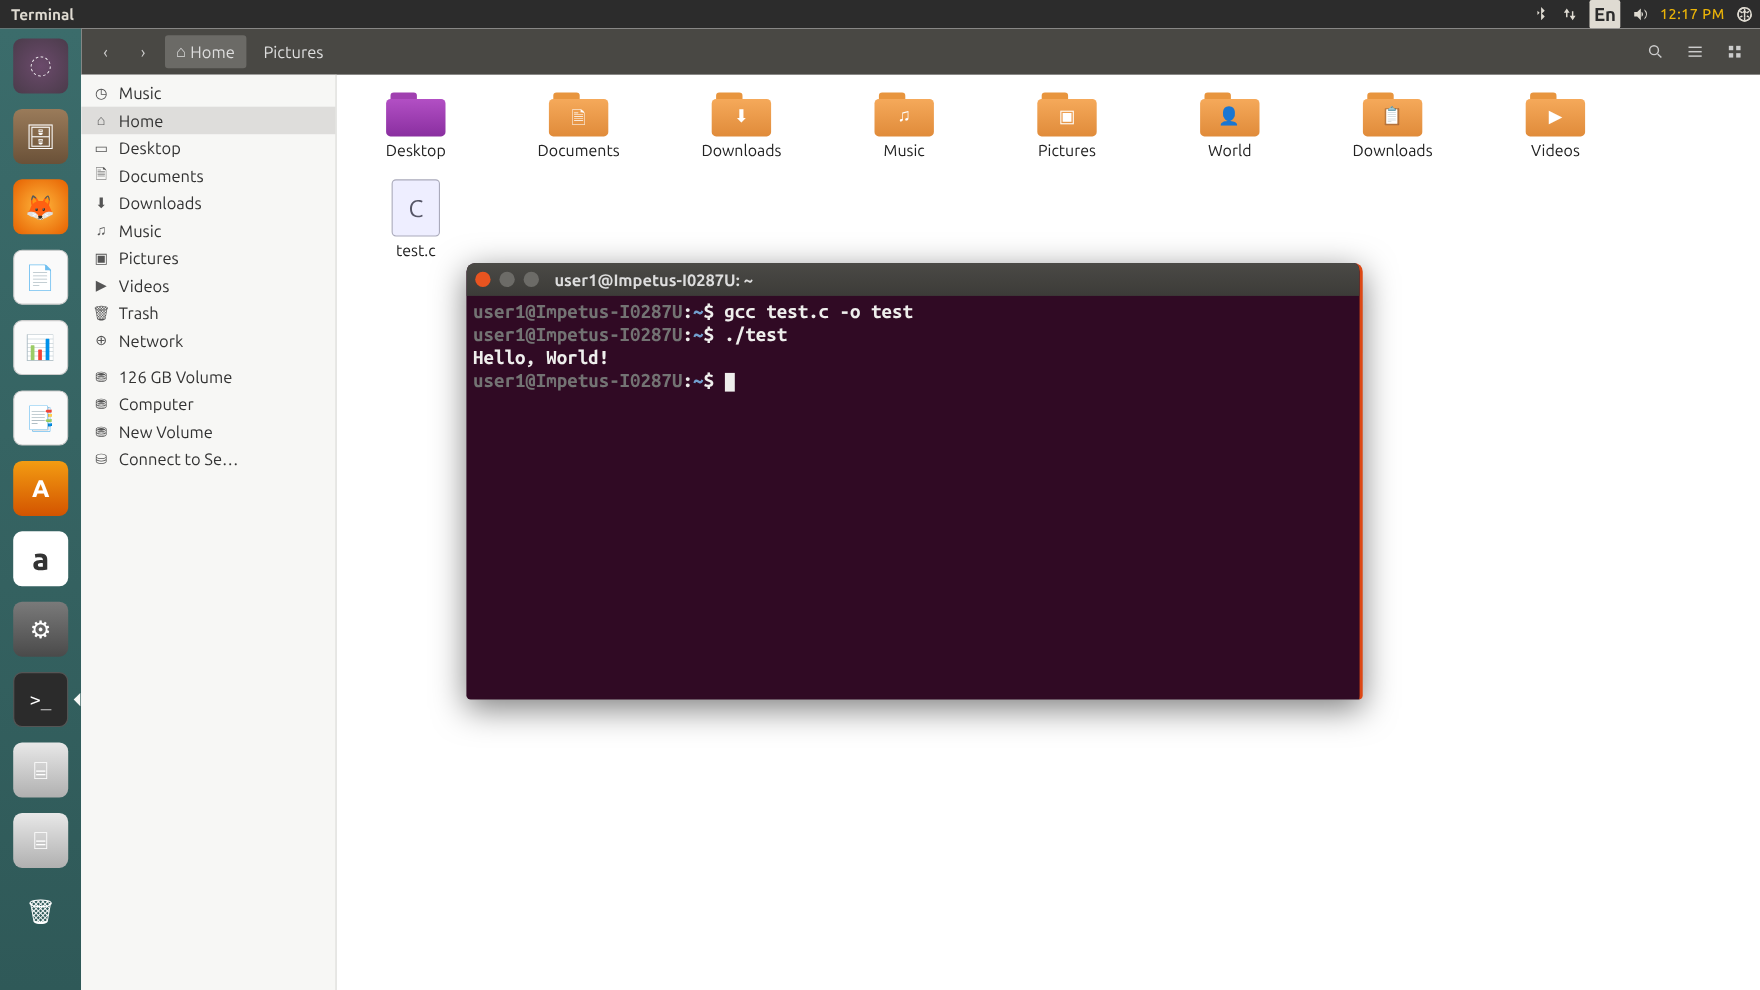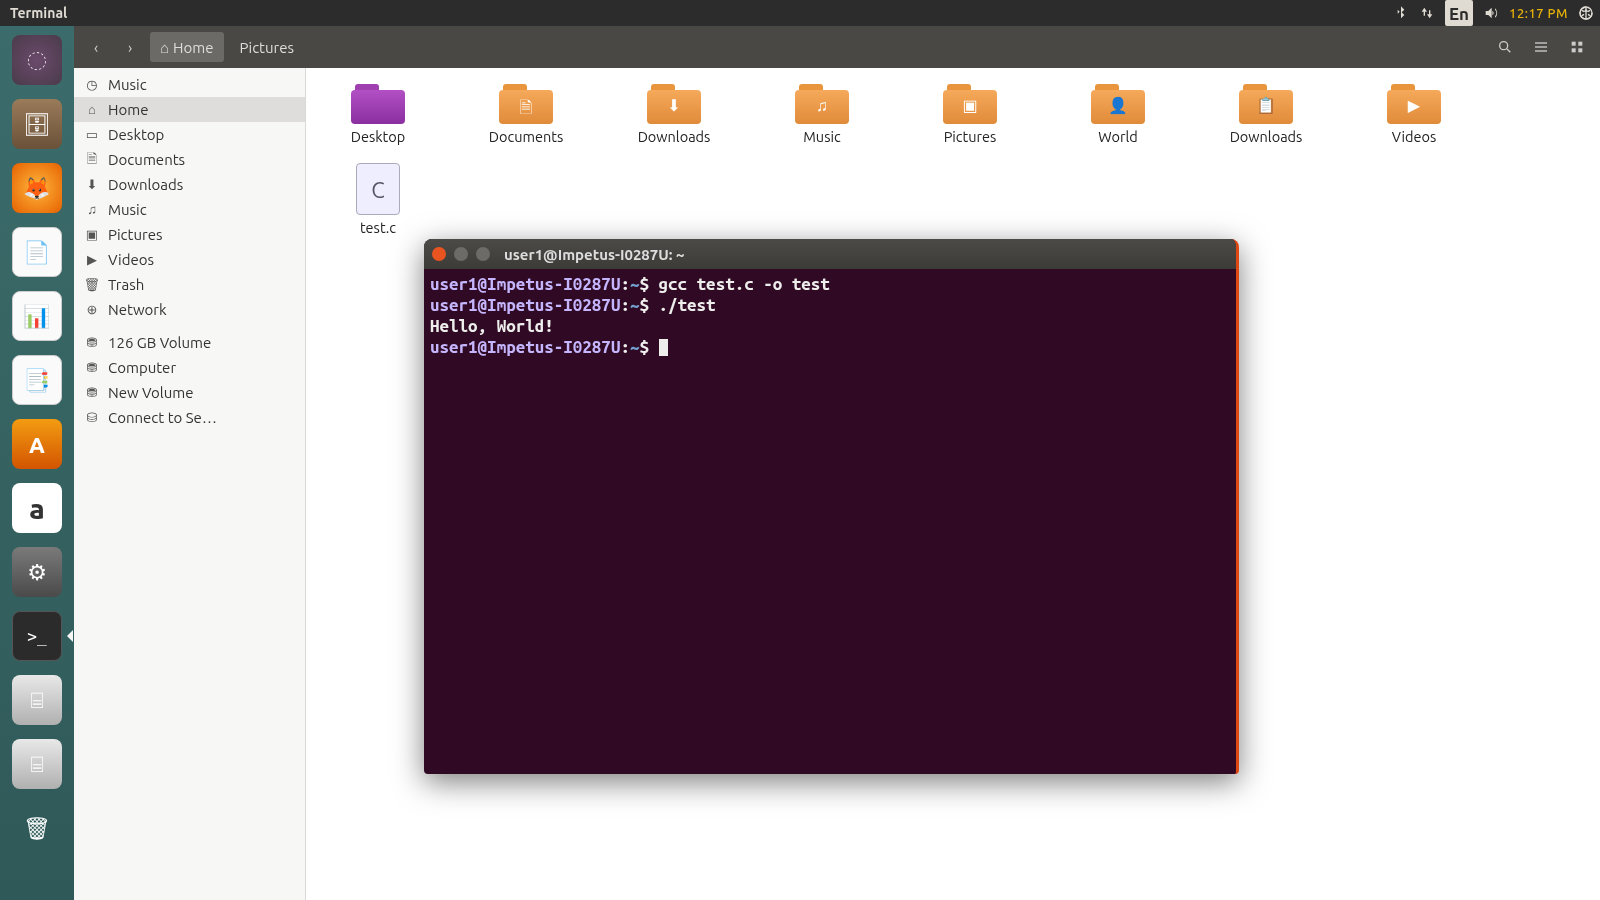--- a/index.html
+++ b/index.html
@@ -158,21 +158,21 @@
 }
 .file-diamond{
   width:48px;height:48px;transform:rotate(45deg);
   background:linear-gradient(#c8b4e8,#9a7cc8);border-radius:6px;
 }
 
 
 .terminal-window{
   position:absolute;
   left:424px; top:239px;
-  width:815px; height:535px;
+  width:815px; height:397px;
   background:#300a24;
   border-radius:8px 8px 4px 4px;
   box-shadow:0 8px 30px rgba(0,0,0,0.5);
   overflow:hidden;
   border-right:3px solid #dd4814;
 }
 .term-title{
   height:30px;background:linear-gradient(#4b4a46,#3c3b38);
   display:flex;align-items:center;gap:8px;padding:0 8px;
   color:#ddd;font-size:15px;font-weight:600;
@@ -181,21 +181,21 @@
 .win-close{background:#e95420;}
 .win-min{background:#6c6b67;}
 .win-max{background:#6c6b67;}
 .term-body{
   padding:4px 6px;
   font-family:"Ubuntu Mono","DejaVu Sans Mono",monospace;
   font-size:17px;font-weight:bold;
   line-height:21px;
   white-space:pre;
 }
-.t-user{color:#c4b5fd;}
+.t-user{color:#737373;}
 .t-path{color:#729fcf;}
 .t-cmd{color:#eeeeec;}
 .t-out{color:#eeeeec;}
 .cursor{display:inline-block;width:9px;height:17px;background:#eeeeec;vertical-align:text-bottom;}
 </style>
 </head>
 <body>
 
 <div class="top-panel">
   <span class="app-label">Terminal</span>

